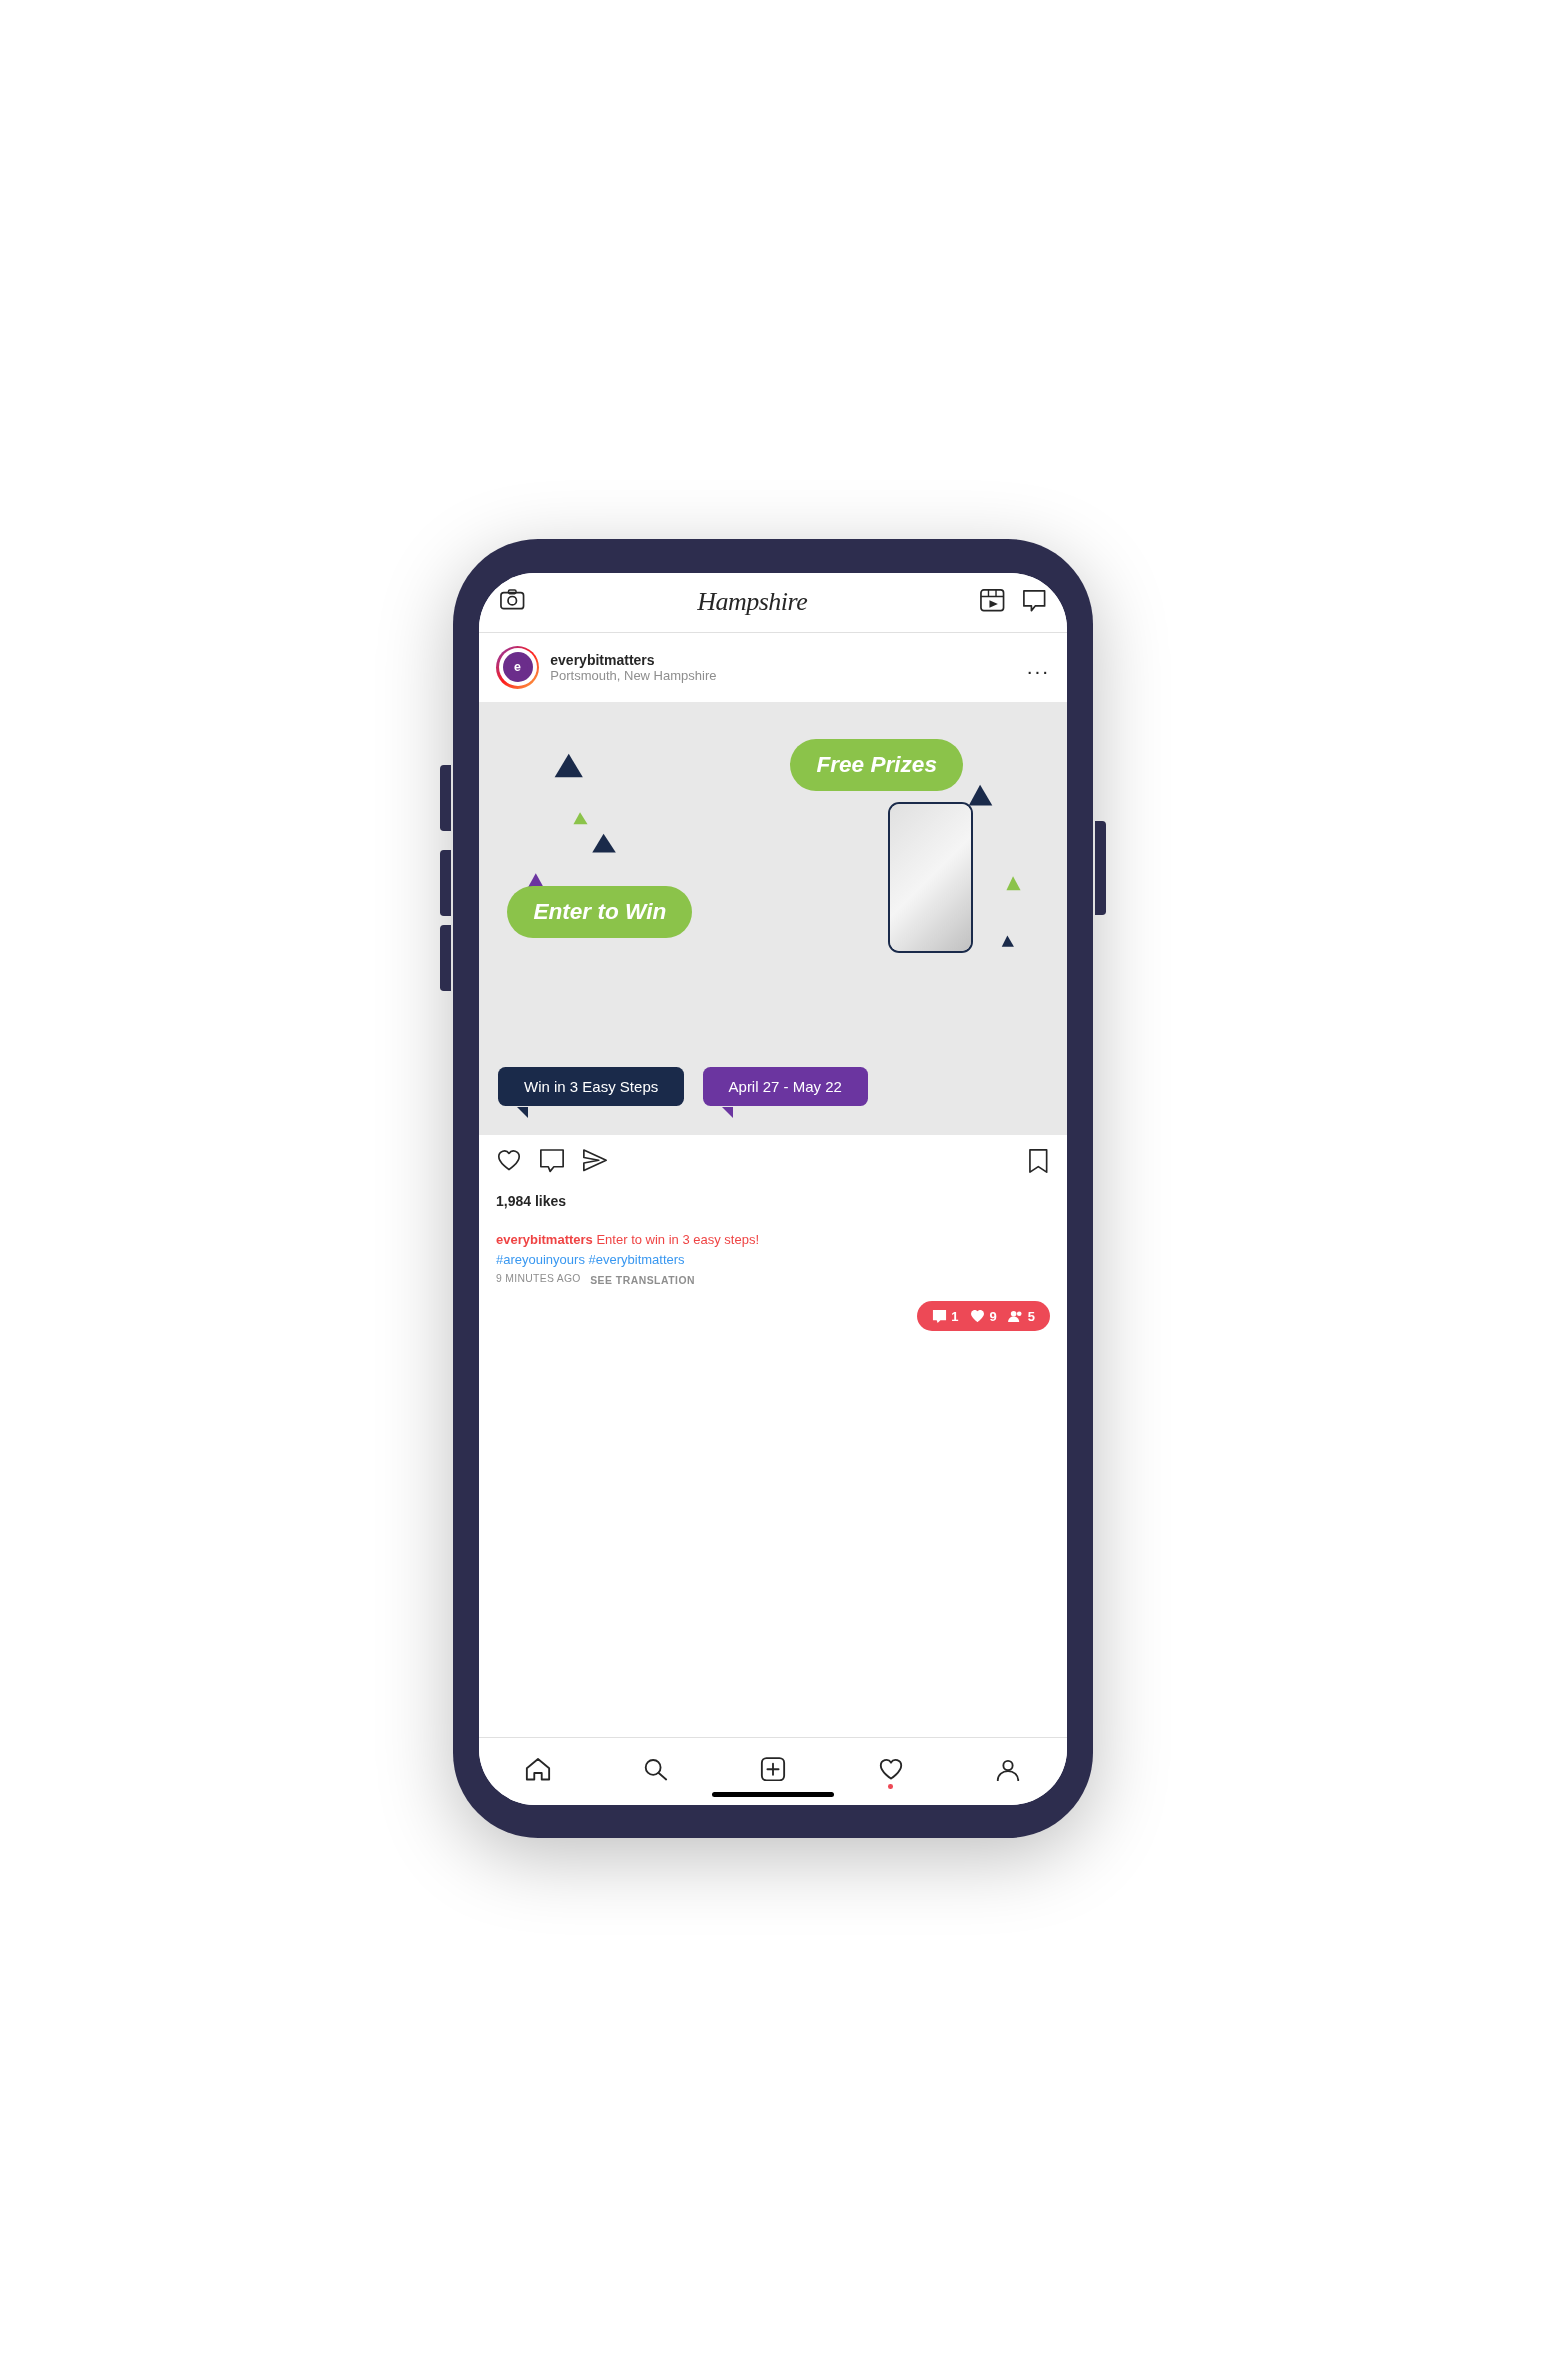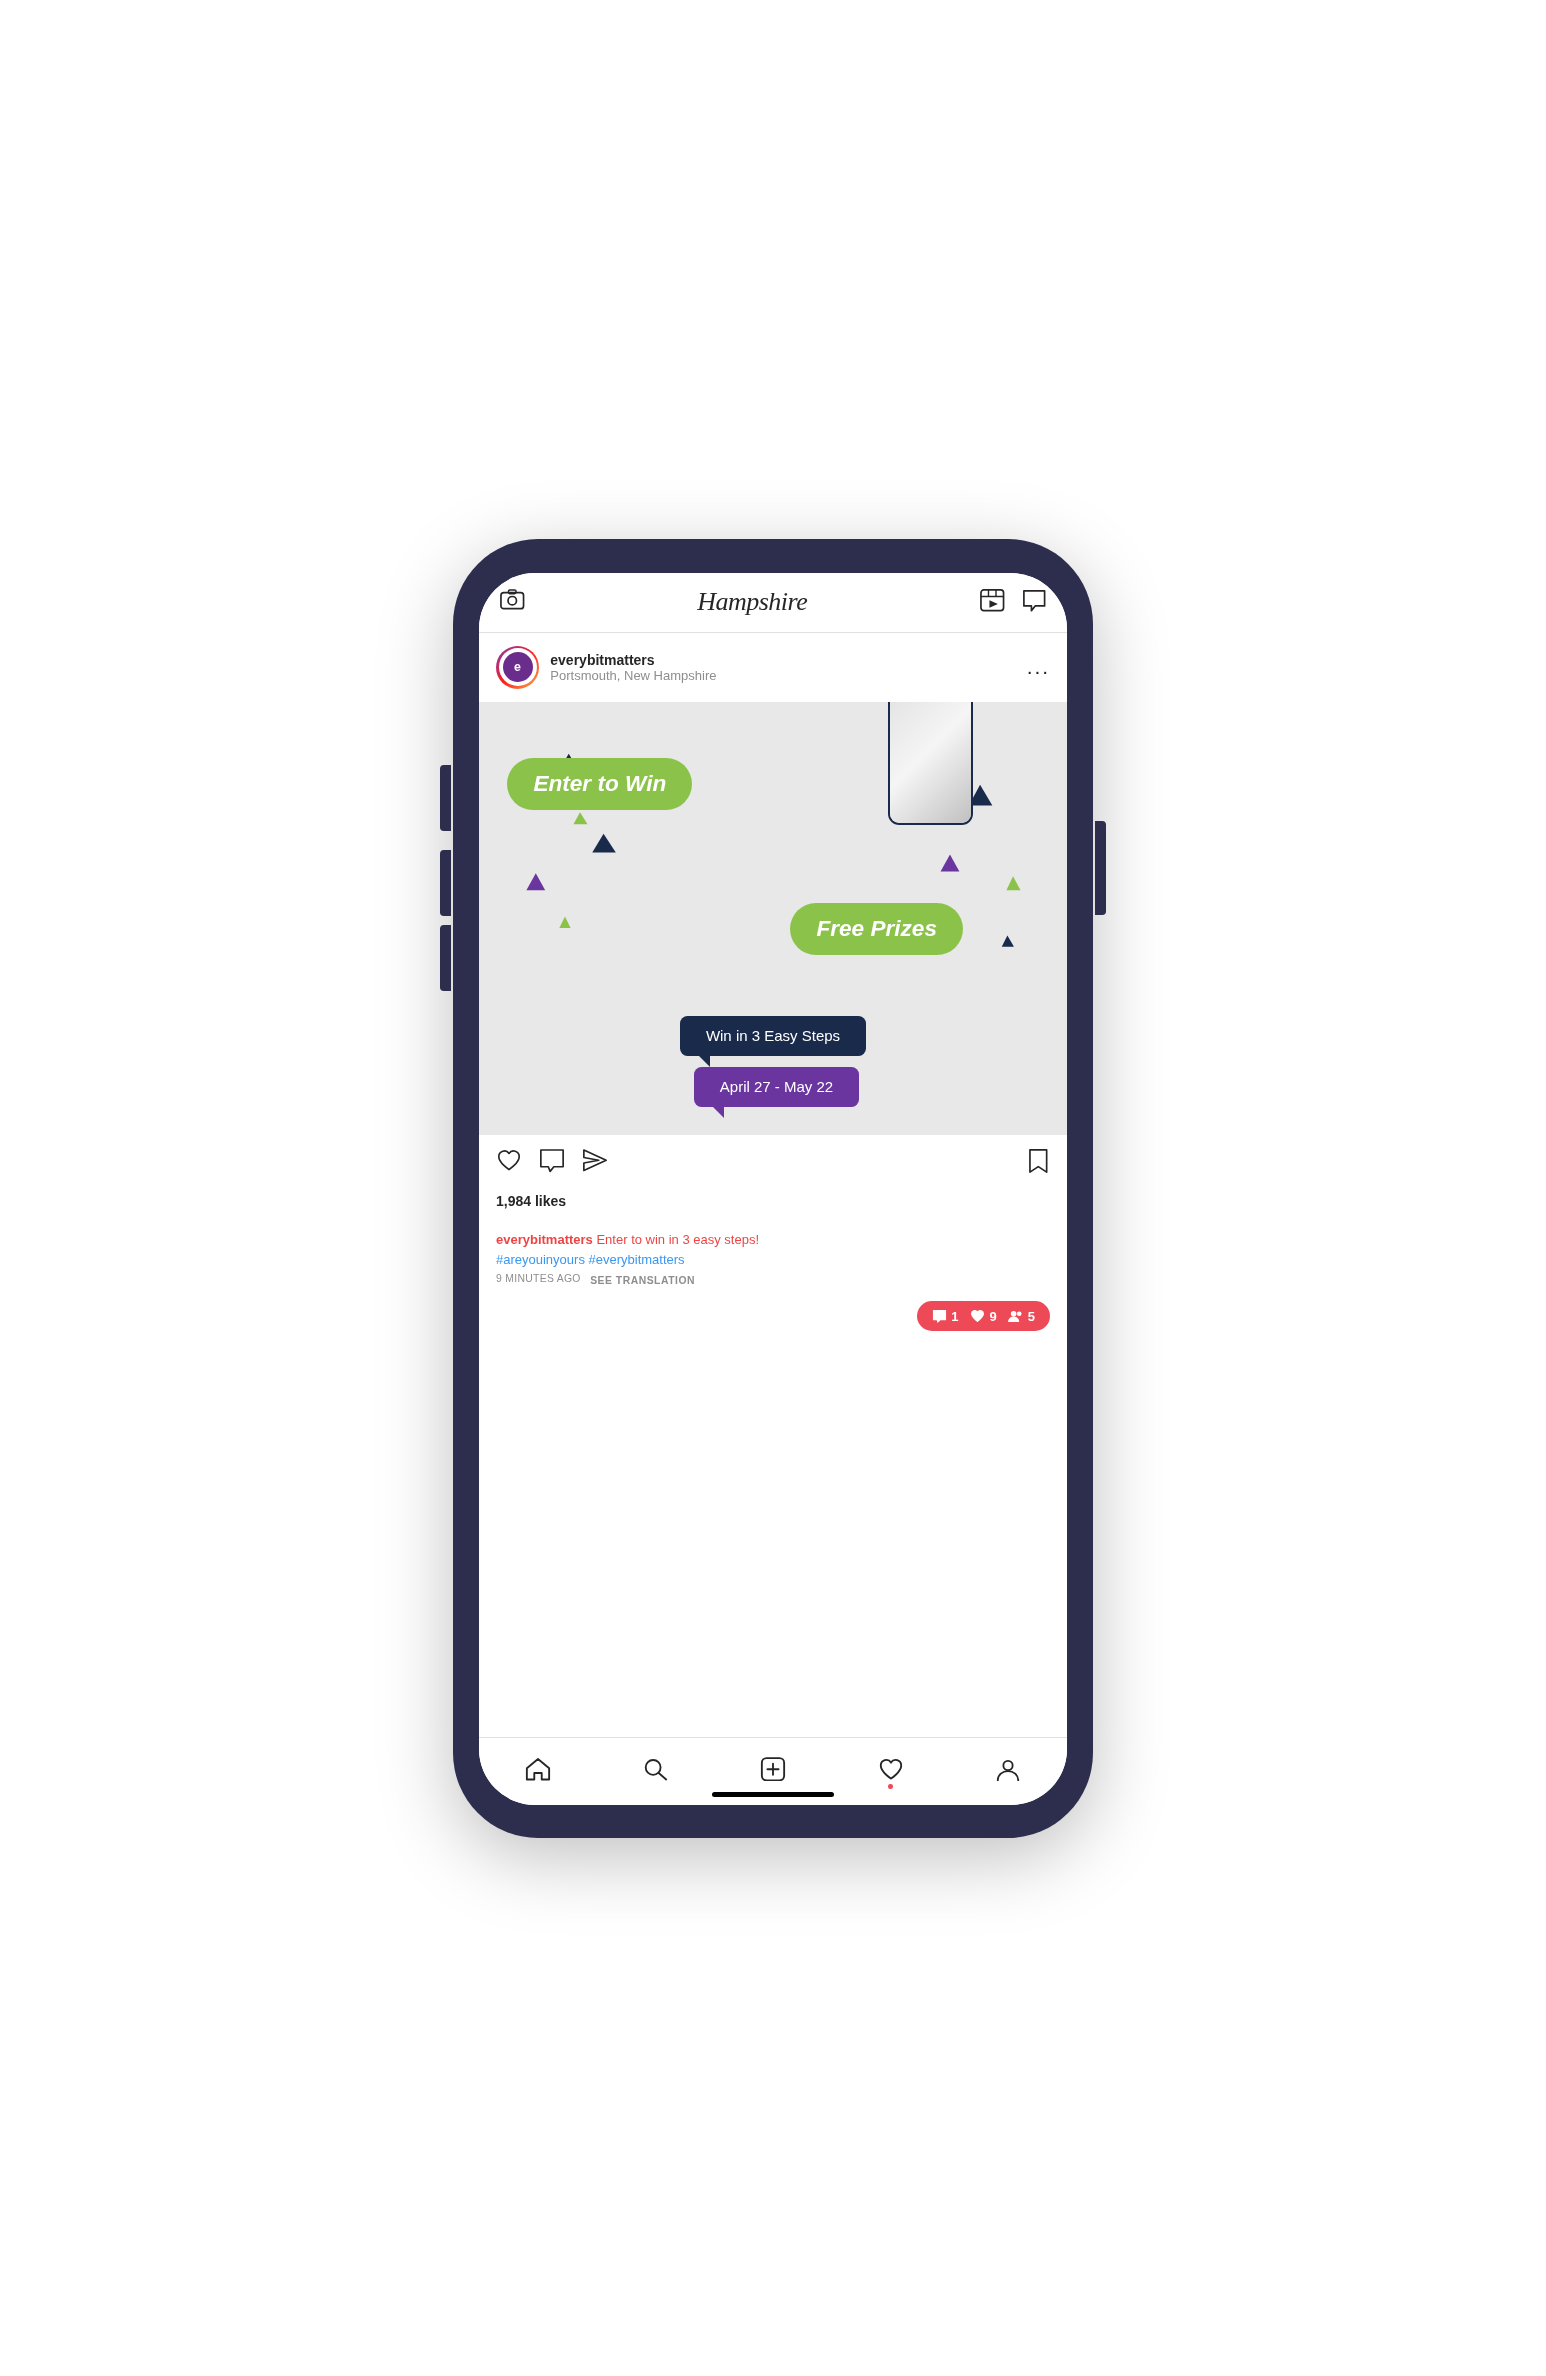--- a/index.html
+++ b/index.html
@@ -303,22 +303,22 @@
 
     .phone-graphic-screen {
       width: 100%;
       height: 100%;
       background: linear-gradient(135deg, #e0e0e0 0%, #f5f5f5 50%, #c0c0c0 100%);
     }
 
     .post-image-bottom {
       width: 100%;
       display: flex;
-      flex-direction: column;
-      align-items: center;
+      flex-direction: row;
+      align-items: flex-end;
       gap: 11.3px;
       margin-top: 19px;
     }
 
     .steps-bubble {
       background: #1a2a4a;
       border-radius: 7.5px;
       padding: 11.3px 26px;
       color: white;
       font-size: 15px;
@@ -566,38 +566,38 @@
 
           <polygon points="520,110 545,110 532,88" fill="#1a2a4a"></polygon>
           <polygon points="490,180 510,180 500,162" fill="#6b35a0"></polygon>
           <polygon points="560,200 575,200 567,185" fill="#8bc34a"></polygon>
 
           <polygon points="100,130 115,130 107,117" fill="#8bc34a"></polygon>
           <polygon points="555,260 568,260 561,248" fill="#1a2a4a"></polygon>
           <polygon points="85,240 97,240 91,228" fill="#8bc34a"></polygon>
         </svg>
 
+        <div style="width:100%; display:flex; justify-content:flex-end; position:relative; z-index:3; margin-top:9.4px;">
+          <div class="free-prizes-bubble">
+            <span>Free Prizes</span>
+          </div>
+          <div style="width:85px;"></div>
+        </div>
+
         <div style="width:100%; position:relative; height:122px; z-index:3;">
 
           <div class="phone-graphic">
             <div class="phone-graphic-screen"></div>
           </div>
 
           <div style="position:absolute; left:9.4px; top:28px;">
             <div class="enter-win-bubble">
               <span>Enter to Win</span>
             </div>
           </div>
-        </div>
-
-        <div style="width:100%; display:flex; justify-content:flex-end; position:relative; z-index:3; margin-top:9.4px;">
-          <div class="free-prizes-bubble">
-            <span>Free Prizes</span>
-          </div>
-          <div style="width:85px;"></div>
         </div>
 
         <div class="post-image-bottom">
           <div class="steps-bubble">
             <span>Win in 3 Easy Steps</span>
           </div>
           <div class="date-bubble">
             <span>April 27 - May 22</span>
           </div>
         </div>

